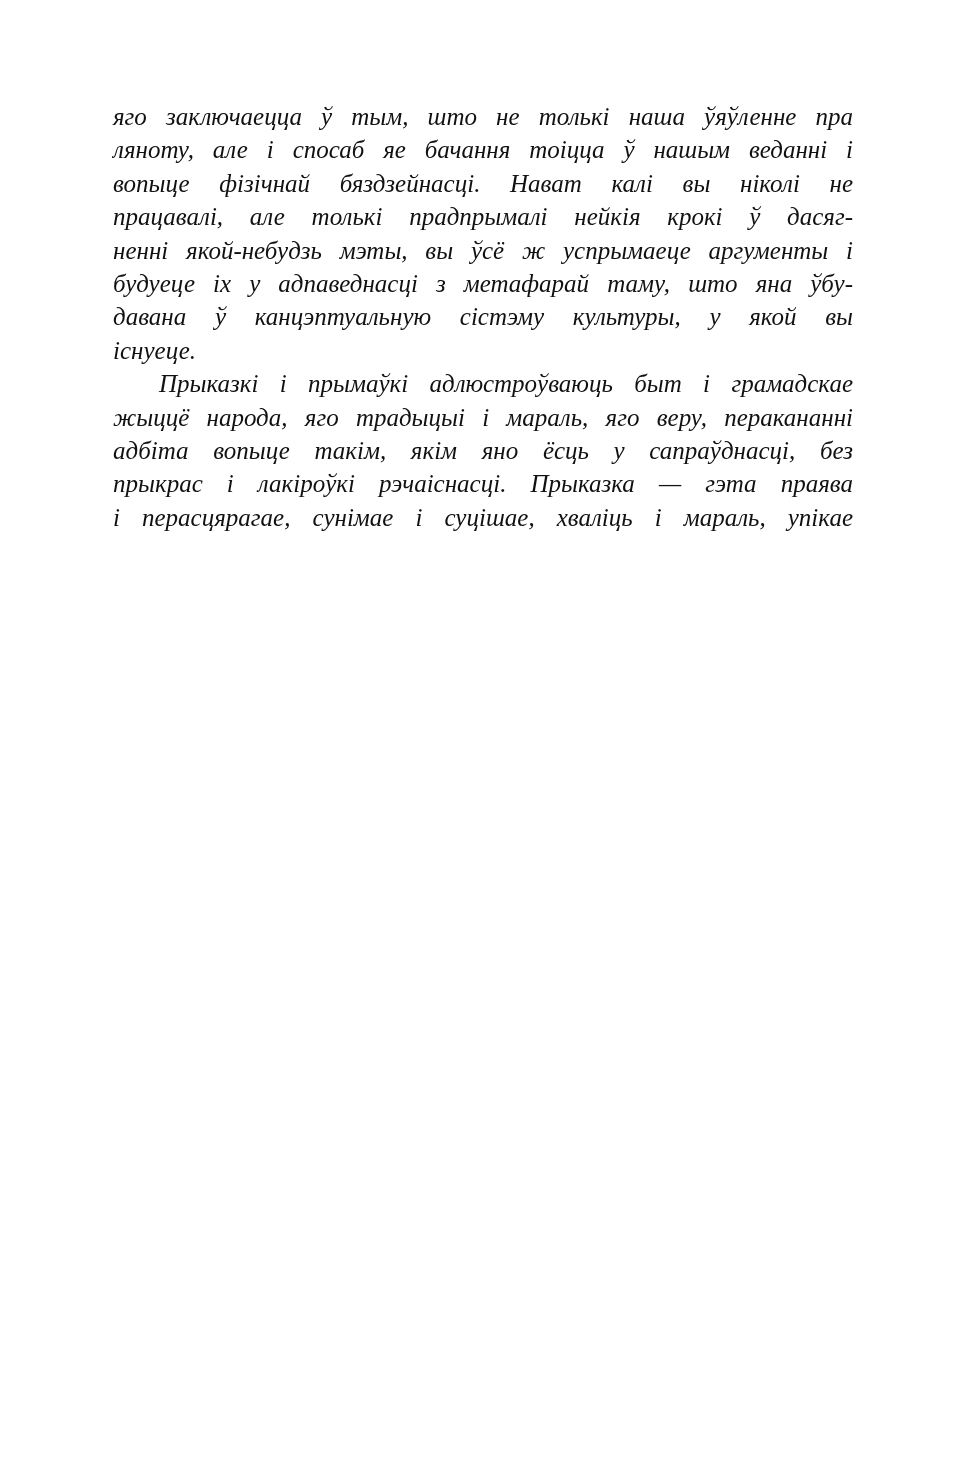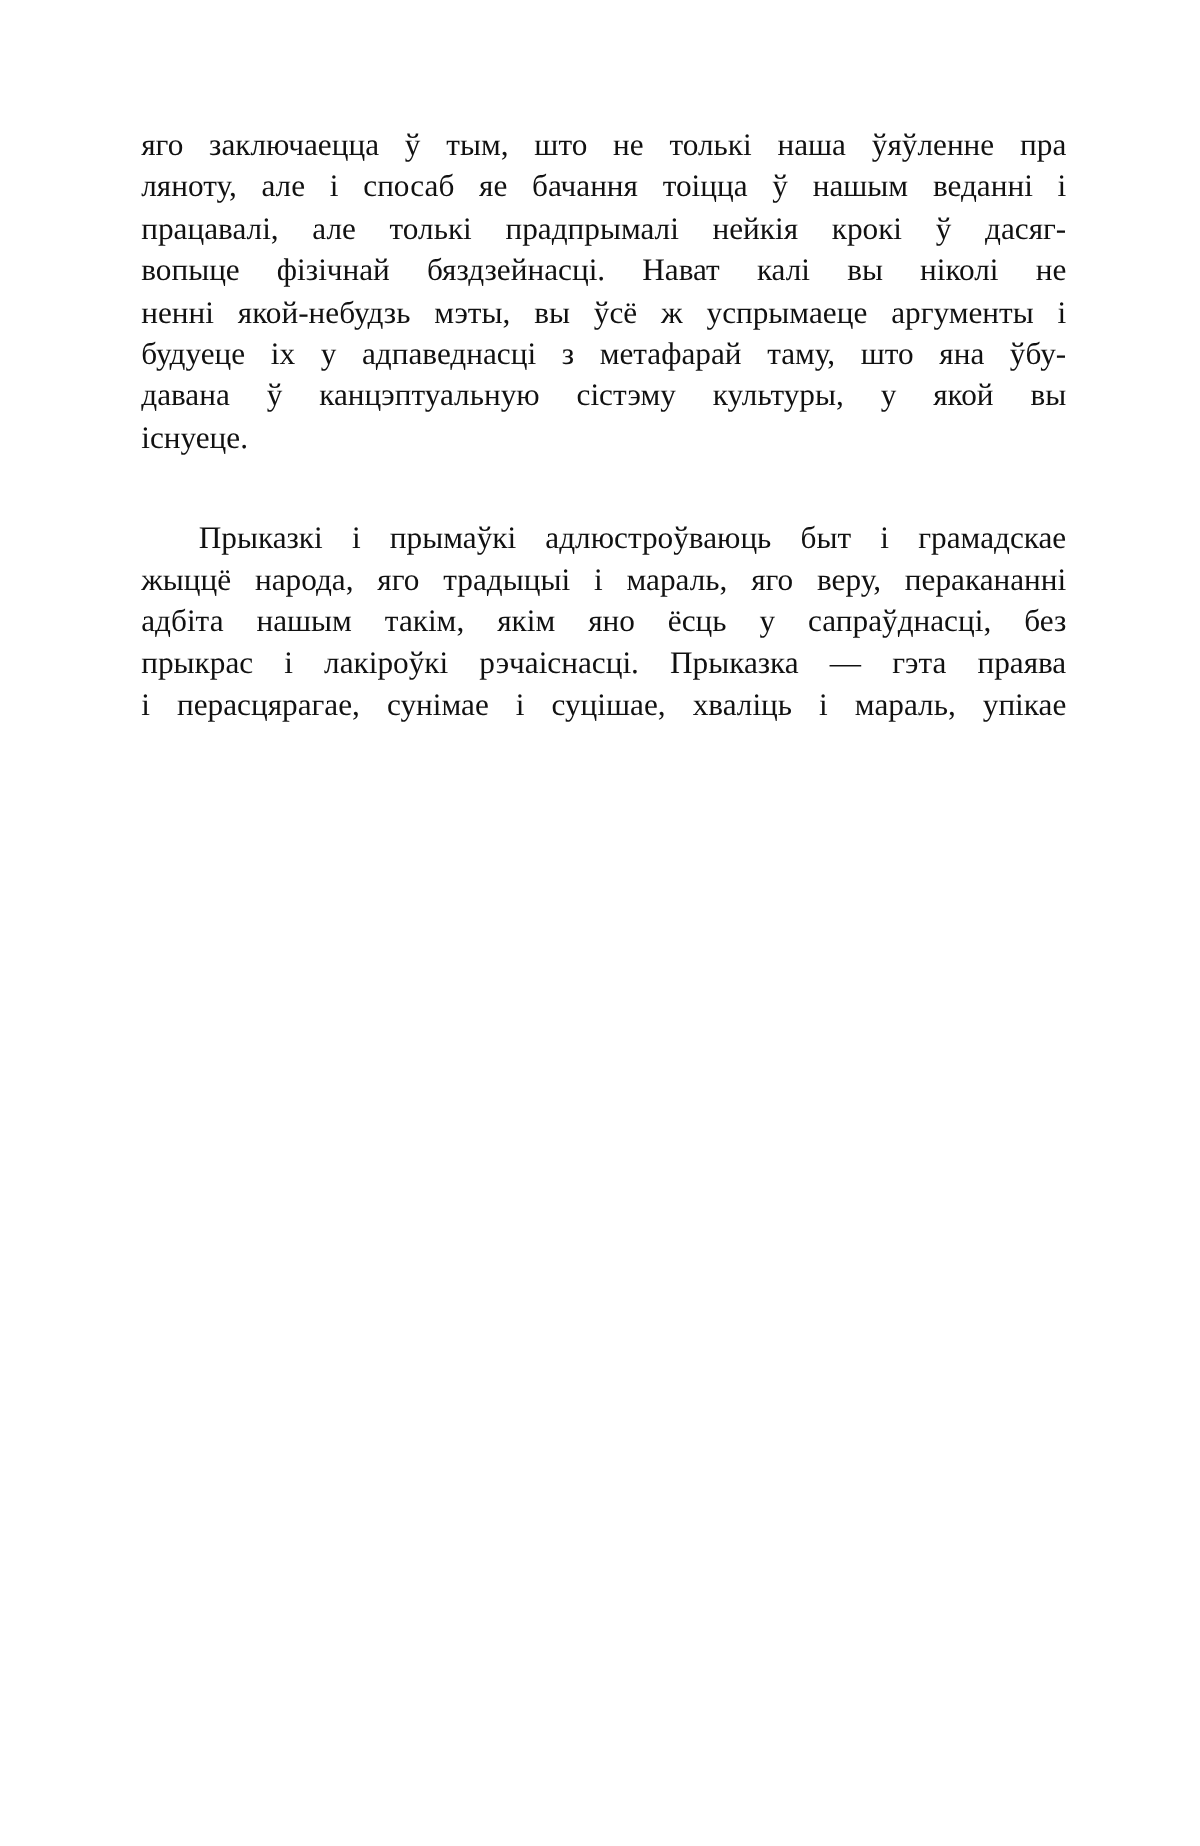--- a/index.html
+++ b/index.html
@@ -32,47 +32,47 @@
     text-rendering: optimizeLegibility;
   }
   .paragraph {
     margin: 0;
     padding: 0;
   }
   .line {
     text-align: justify;
     text-align-last: justify;
     white-space: normal;
+    font-style: italic;
   }
   .line.last {
     text-align-last: left;
   }
   .line.indent {
     padding-left: 46px;
-    margin-top: 47px;
   }
 </style>
 </head>
 <body>
 
 <div class="page">
   <div class="text-block" id="text-block">
       <div class="paragraph">
         <div class="line">яго заключаецца ў тым, што не толькі наша ўяўленне пра</div>
         <div class="line">ляноту, але і спосаб яе бачання тоіцца ў нашым веданні і</div>
+        <div class="line">вопыце фізічнай бяздзейнасці. Нават калі вы ніколі не</div>
         <div class="line">працавалі, але толькі прадпрымалі нейкія крокі ў дасяг-</div>
-        <div class="line">вопыце фізічнай бяздзейнасці. Нават калі вы ніколі не</div>
         <div class="line">ненні якой-небудзь мэты, вы ўсё ж успрымаеце аргументы і</div>
         <div class="line">будуеце іх у адпаведнасці з метафарай таму, што яна ўбу-</div>
         <div class="line">давана ў канцэптуальную сістэму культуры, у якой вы</div>
         <div class="line last">існуеце.</div>
       </div>
       <div class="paragraph">
         <div class="line indent">Прыказкі і прымаўкі адлюстроўваюць быт і грамадскае</div>
         <div class="line">жыццё народа, яго традыцыі і мараль, яго веру, перакананні</div>
-        <div class="line">адбіта нашым такім, якім яно ёсць у сапраўднасці, без</div>
+        <div class="line">адбіта вопыце такім, якім яно ёсць у сапраўднасці, без</div>
         <div class="line">прыкрас і лакіроўкі рэчаіснасці. Прыказка — гэта праява</div>
         <div class="line">і перасцярагае, сунімае і суцішае, хваліць і мараль, упікае</div>
       </div>
       <div class="paragraph">
       </div>
     </div>
 </div>
 
 </body></html>

